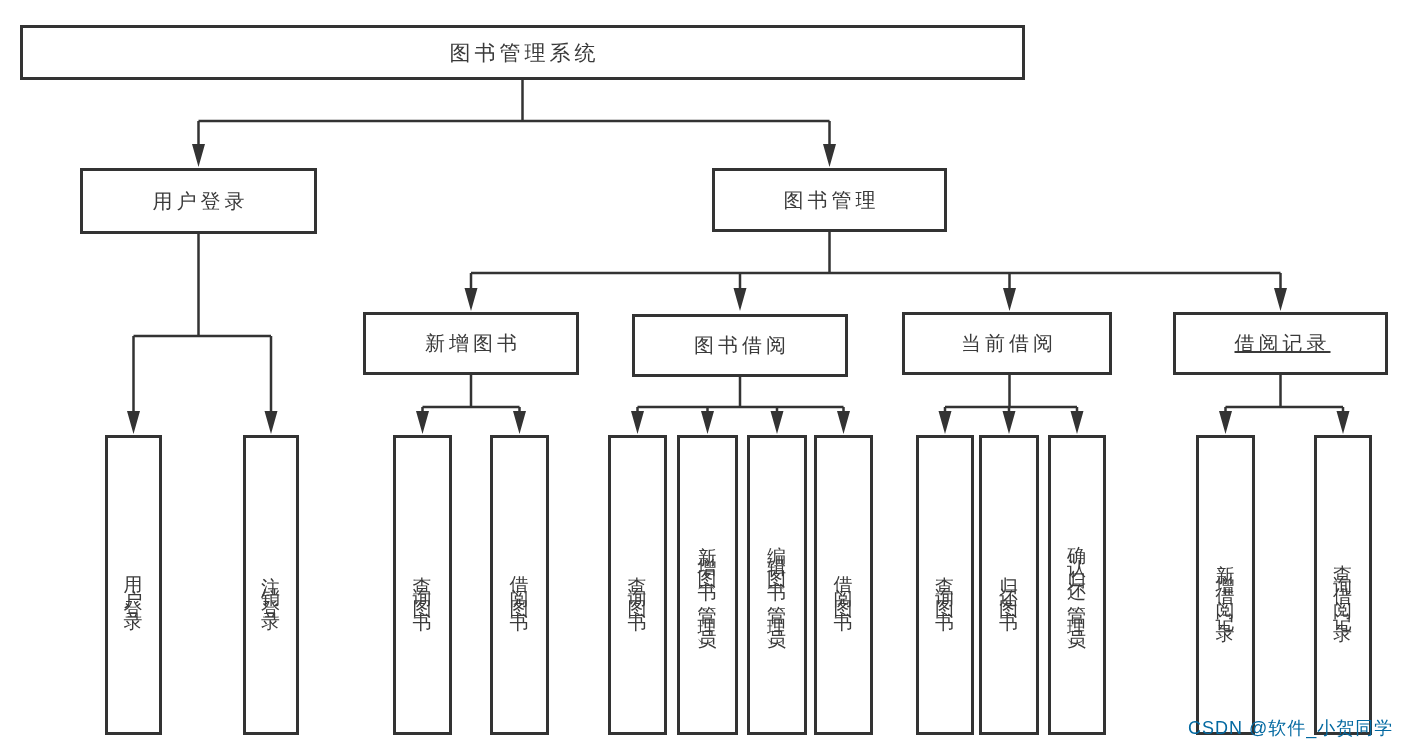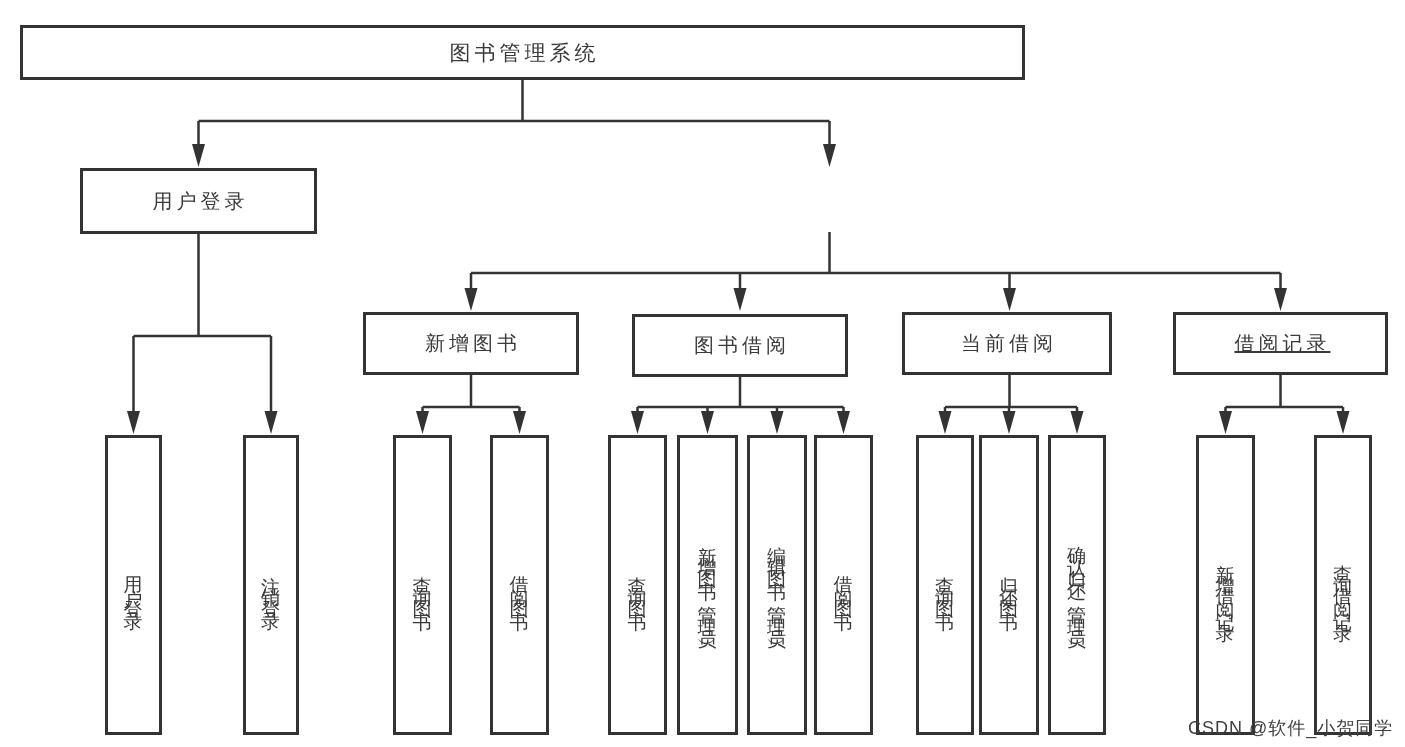--- a/index.html
+++ b/index.html
@@ -47,21 +47,21 @@
     line-height: 1;
     letter-spacing: 12px;
     color: #3a3a3a;
   }
   #watermark {
     position: absolute;
     left: 1188px;
     top: 716px;
     z-index: 3;
     font-size: 18px;
-    color: #404040;
+    color: #0369a1;
     white-space: nowrap;
     letter-spacing: 1px;
   }
 </style>
 </head>
 <body>
 
 <div id="stage">
 
   <svg id="connectors" viewBox="0 0 1405 747" xmlns="http://www.w3.org/2000/svg">
@@ -80,20 +80,21 @@
              M631,411 L644,411 L637.5,434 Z M701,411 L714,411 L707.5,434 Z
              M770.5,411 L783.5,411 L777,434 Z M837,411 L850,411 L843.5,434 Z
              M938.5,411 L951.5,411 L945,434 Z M1002.5,411 L1015.5,411 L1009,434 Z
              M1070.5,411 L1083.5,411 L1077,434 Z M1219,411 L1232,411 L1225.5,434 Z
              M1336.5,411 L1349.5,411 L1343,434 Z"></path>
   </svg>
 
   <div class="node hnode root-node" style="left:20px; top:13px; width:1005px; height:55px;margin-top:12px;">图书管理系统</div>
 
   <div class="node hnode" style="left:80px; top:168px; width:237px; height:66px;">用户登录</div>
+  <div class="node hnode" style="left:712px; top:168px; width:235px; height:64px;">图书管理</div>
 
   <div class="node hnode" style="left:363px; top:312px; width:216px; height:63px;">新增图书</div>
   <div class="node hnode" style="left:632px; top:314px; width:216px; height:63px;">图书借阅</div>
   <div class="node hnode" style="left:902px; top:312px; width:210px; height:63px;">当前借阅</div>
   <div class="node hnode" style="left:1173px; top:312px; width:215px; height:63px;text-decoration:underline;">借阅记录</div>
 
   <div class="node vnode" style="left:105px; width:57px;">
     <span class="vtext">用户登录</span>
   </div>
   <div class="node vnode" style="left:243px; width:56px;">

